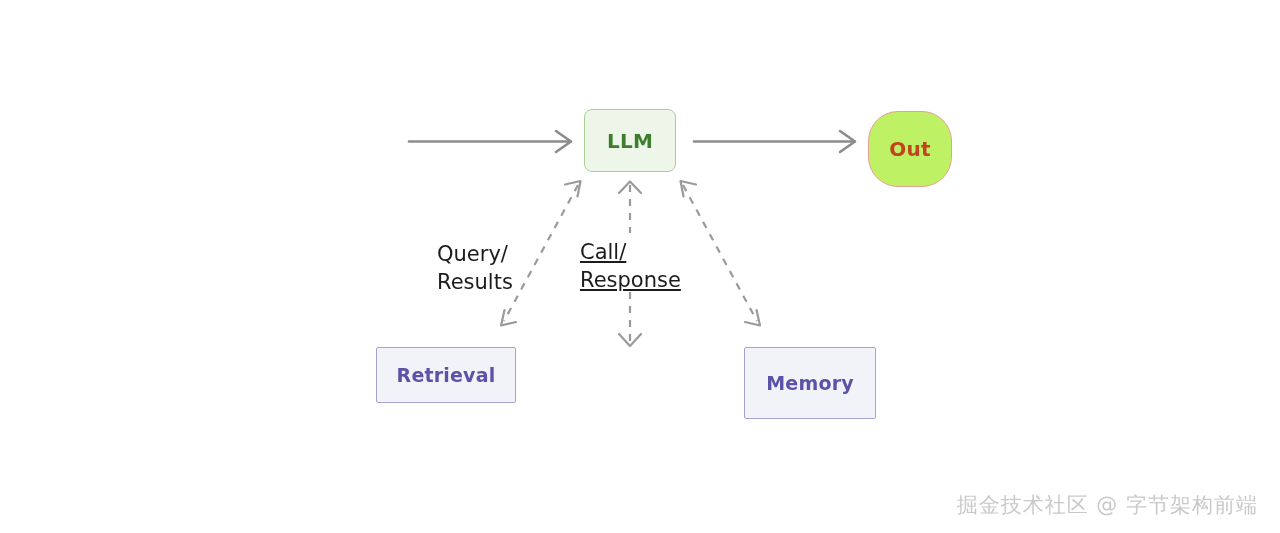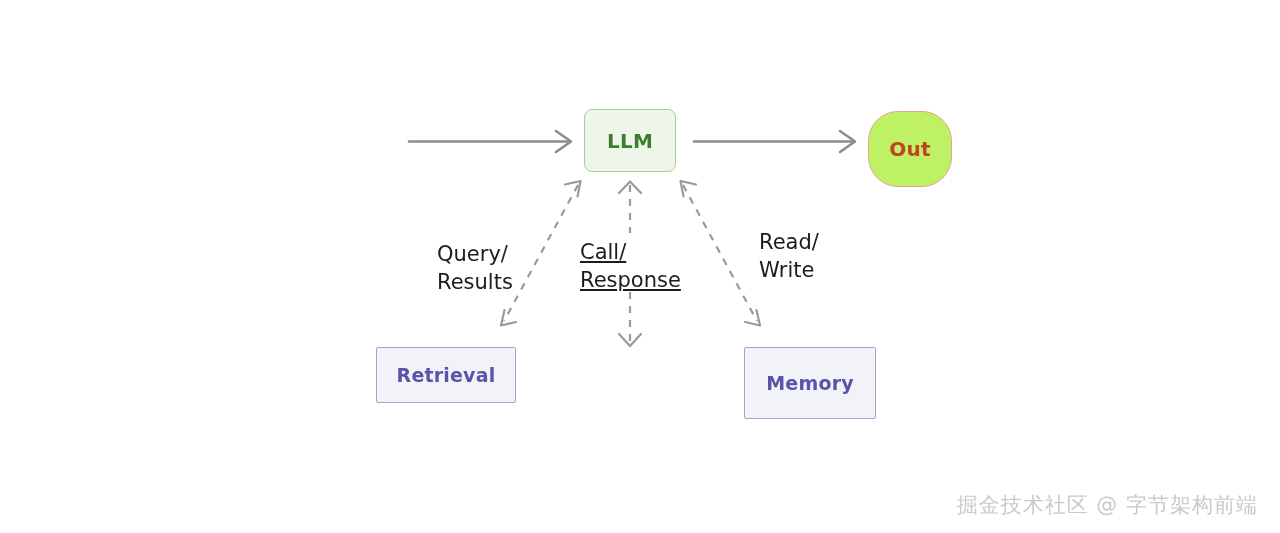--- a/index.html
+++ b/index.html
@@ -223,18 +223,16 @@
   <div class="node box-node" id="node-memory">
     <span class="node-label">Memory</span>
   </div>
 
   <div class="edge-label" id="edge-label-retrieval">Query/
 Results</div>
 
   <div class="edge-label" id="edge-label-tools">Call/
 Response</div>
 
-  <div class="edge-label" id="edge-label-memory">Read/
-Write</div>
 
   <div id="watermark">掘金技术社区 @ 字节架构前端</div>
 
 </div>
 
 </body></html>

